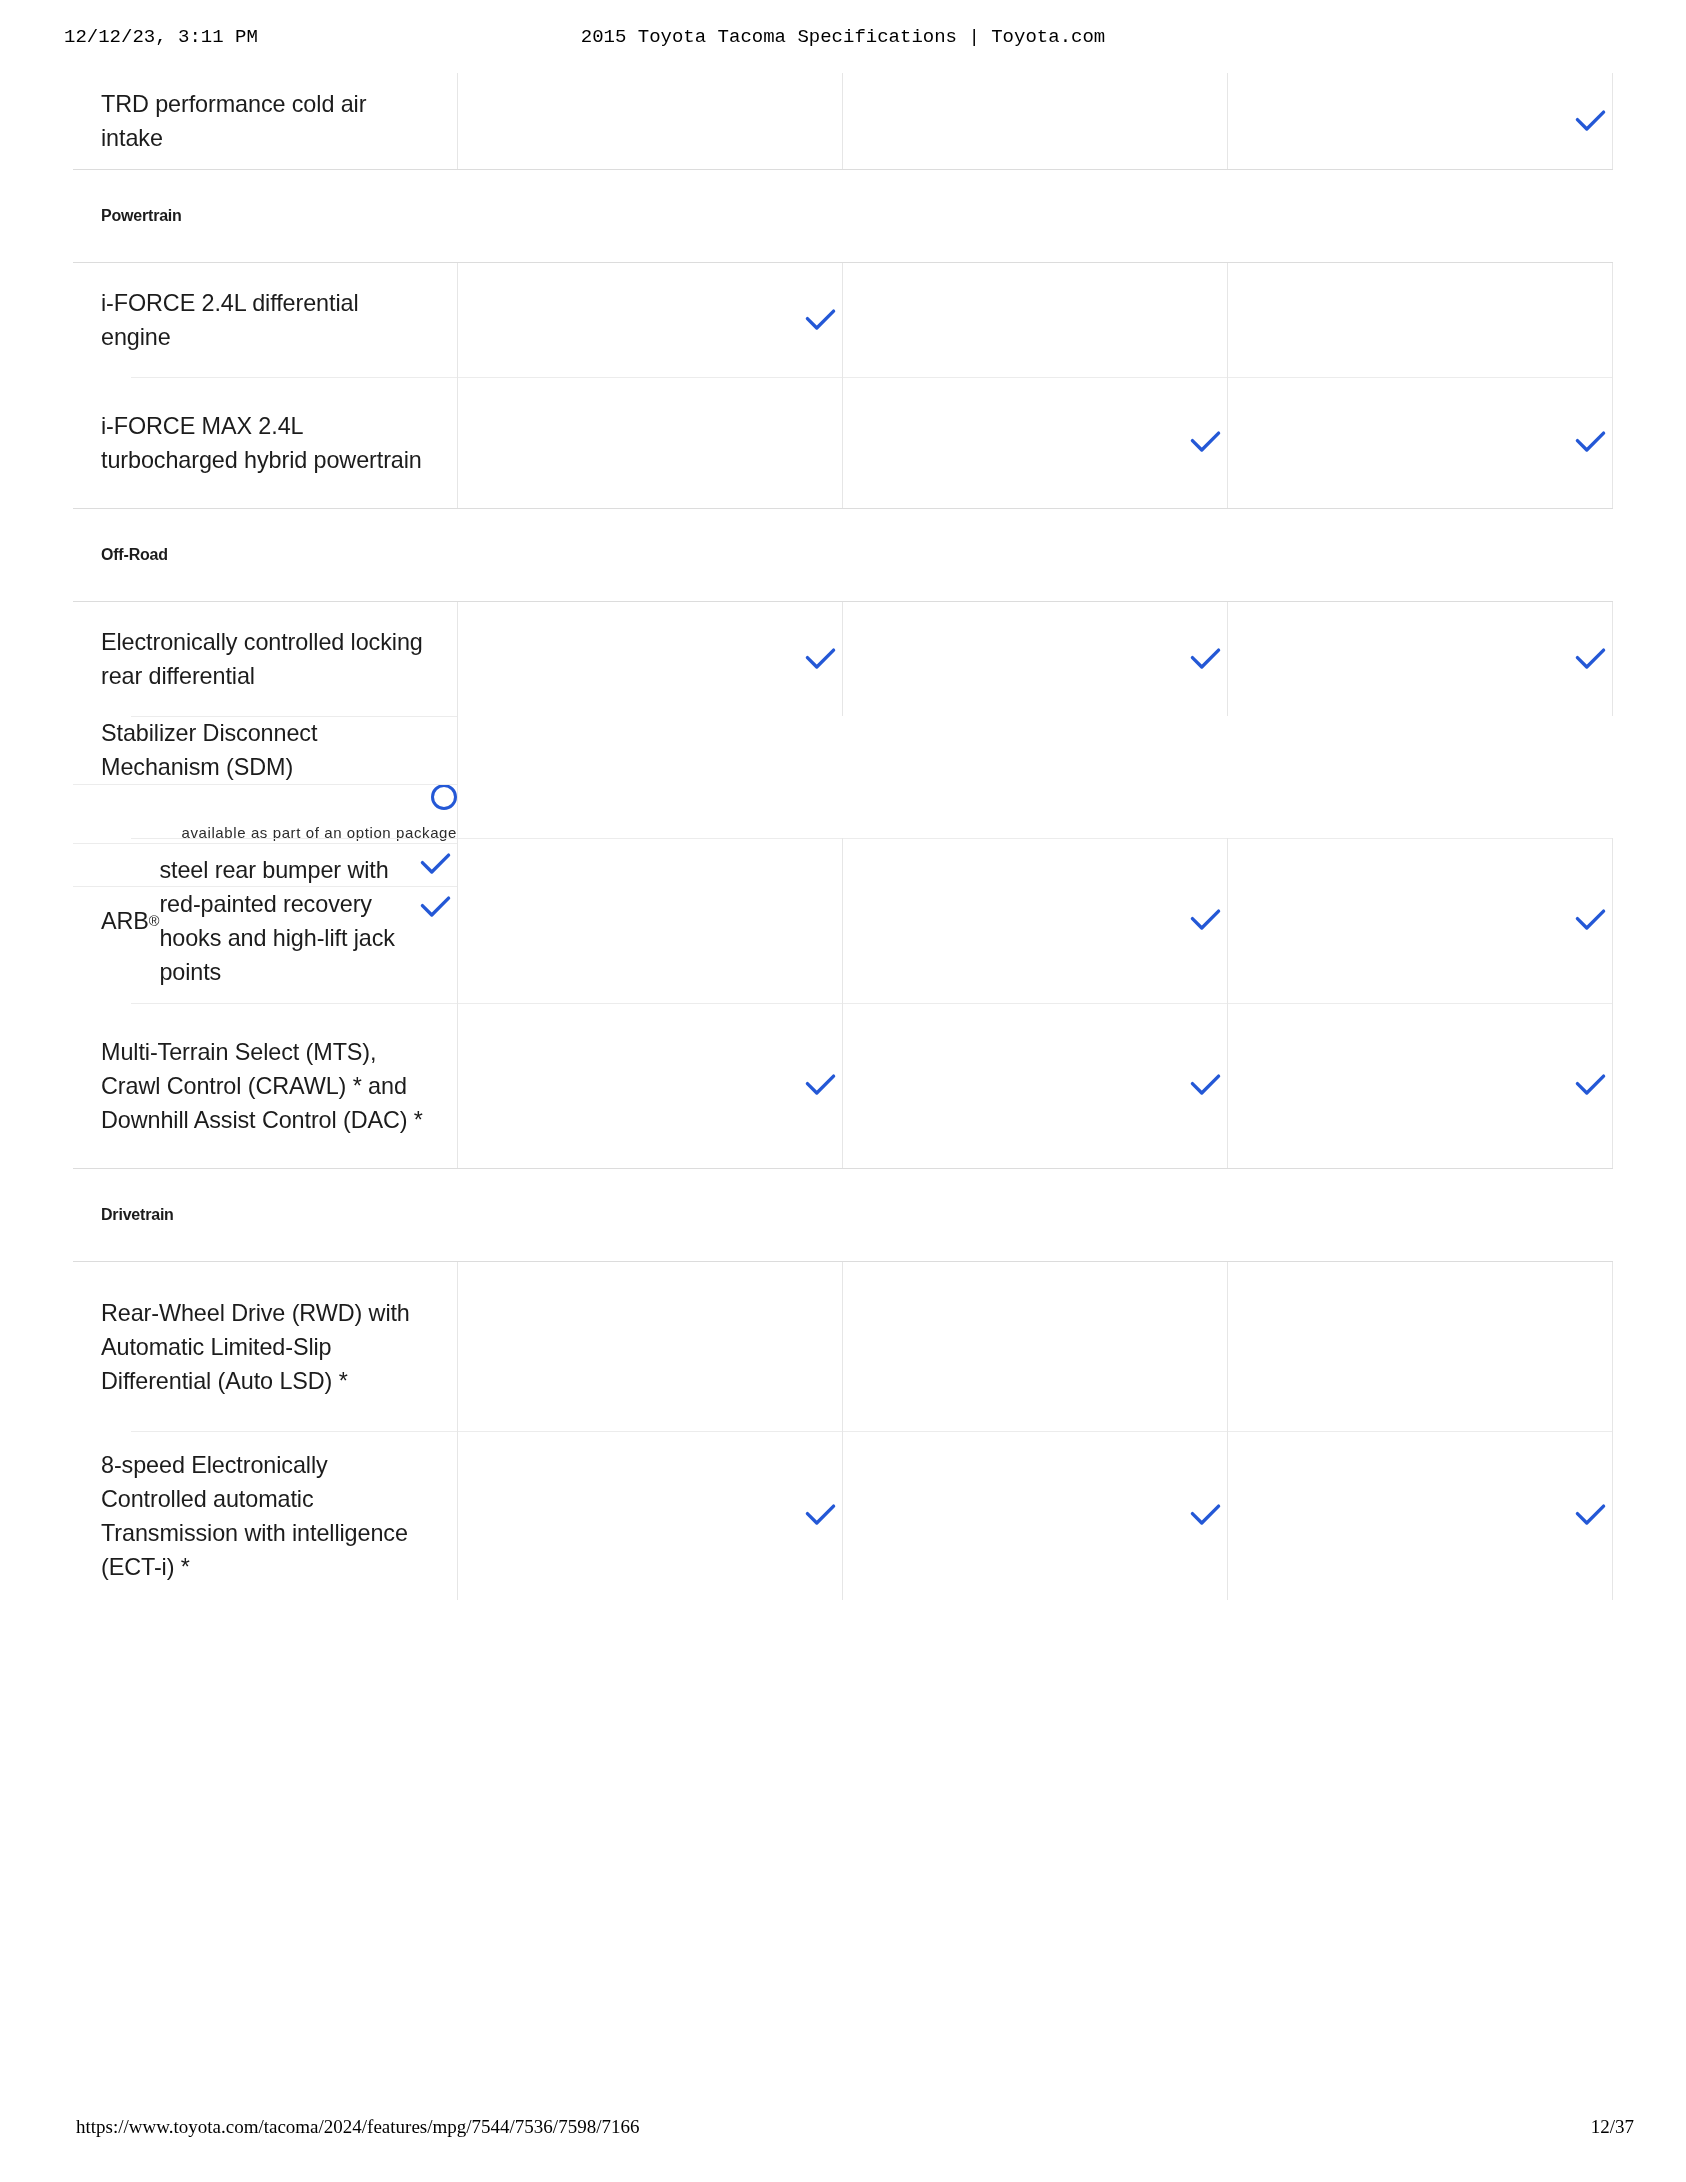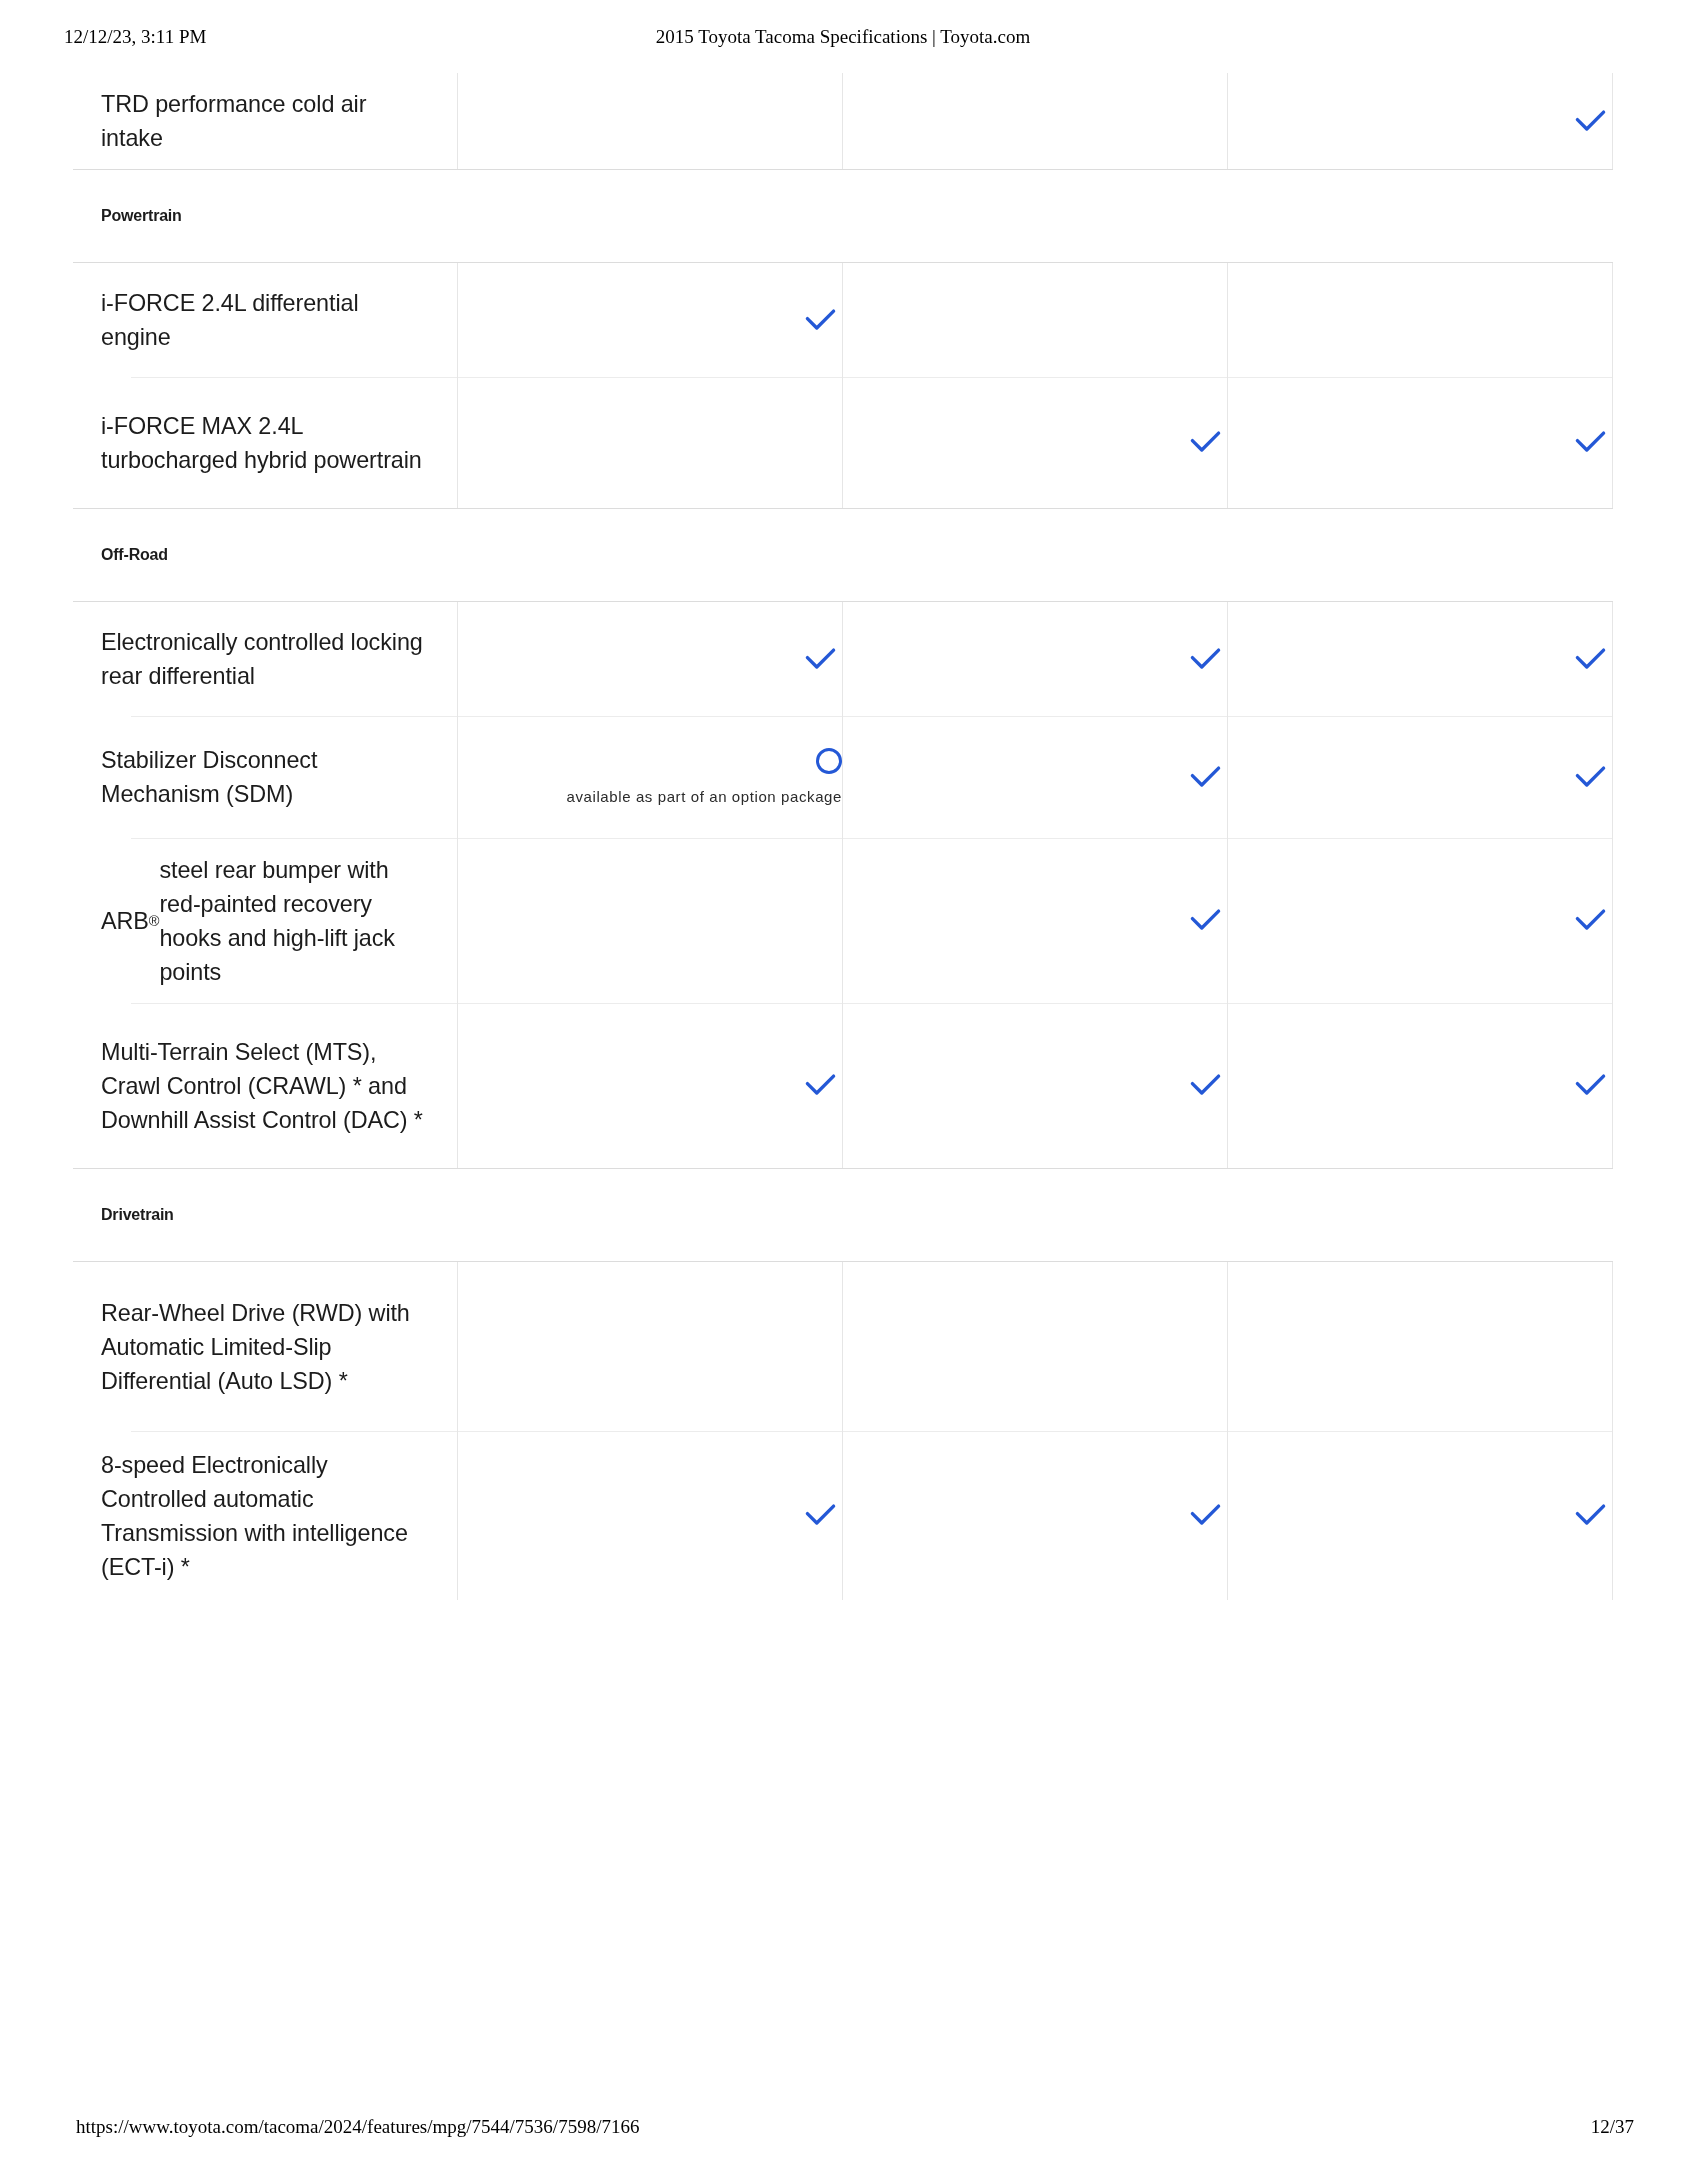--- a/index.html
+++ b/index.html
@@ -19,21 +19,21 @@
     background: #ffffff;
   }
 
   
   .print-header {
     position: absolute;
     top: 26px;
     left: 0;
     width: 1534px;
     height: 24px;
-    font-family: Liberation Serif, serif;
+    font-family: Liberation Mono, monospace;
     font-size: 19px;
     color: #000000;
   }
   .print-header .hdr-date {
     position: absolute;
     left: 64px;
     top: 0;
     white-space: nowrap;
   }
   .print-header .hdr-title {
@@ -283,21 +283,21 @@
           <div class="cell cell-trim">
             <div class="mark-wrap">
               <span class="check">
                 <svg viewBox="0 0 46 46" aria-hidden="true">
                   <path d="M9 21 L19 31 L37 13" fill="none" stroke="#2458d6" stroke-width="3.6" stroke-linecap="round" stroke-linejoin="round"></path>
                 </svg>
               </span>
             </div>
           </div>
         </div>
-        <div class="spec-row feature" style="height: 122px;">
+        <div class="spec-row feature" style="height: 122px; flex-direction: column;">
           <div class="cell cell-name">
             <div class="feature-label">Stabilizer Disconnect Mechanism (SDM)</div>
           </div>
           <div class="cell cell-trim">
             <div class="mark-wrap">
               <span class="circle-mark"></span>
               <div class="option-note">available as part of an option package</div>
             </div>
           </div>
           <div class="cell cell-trim">

